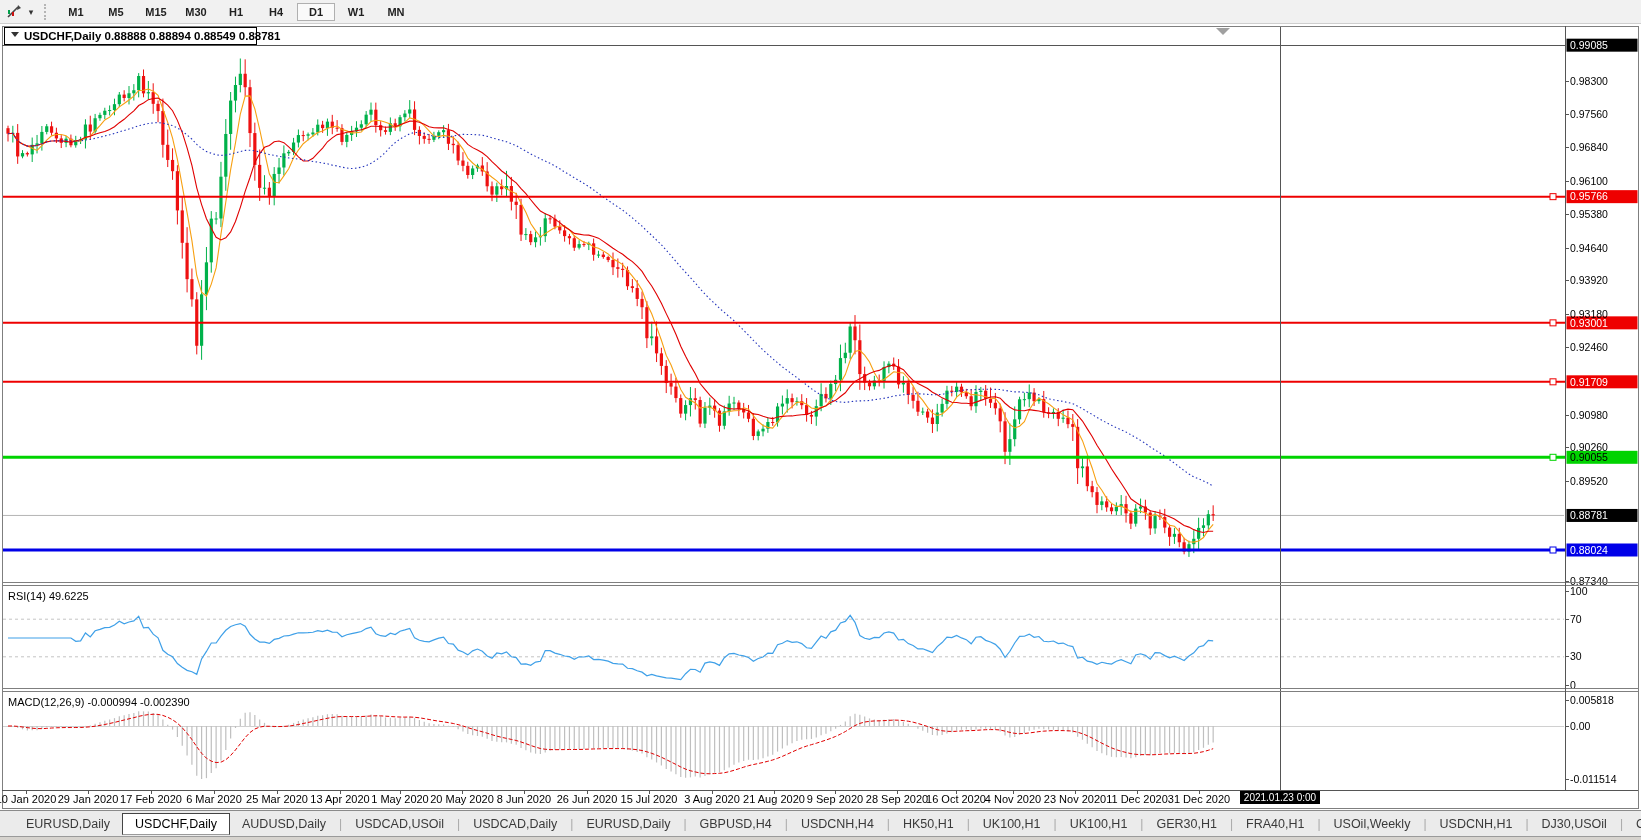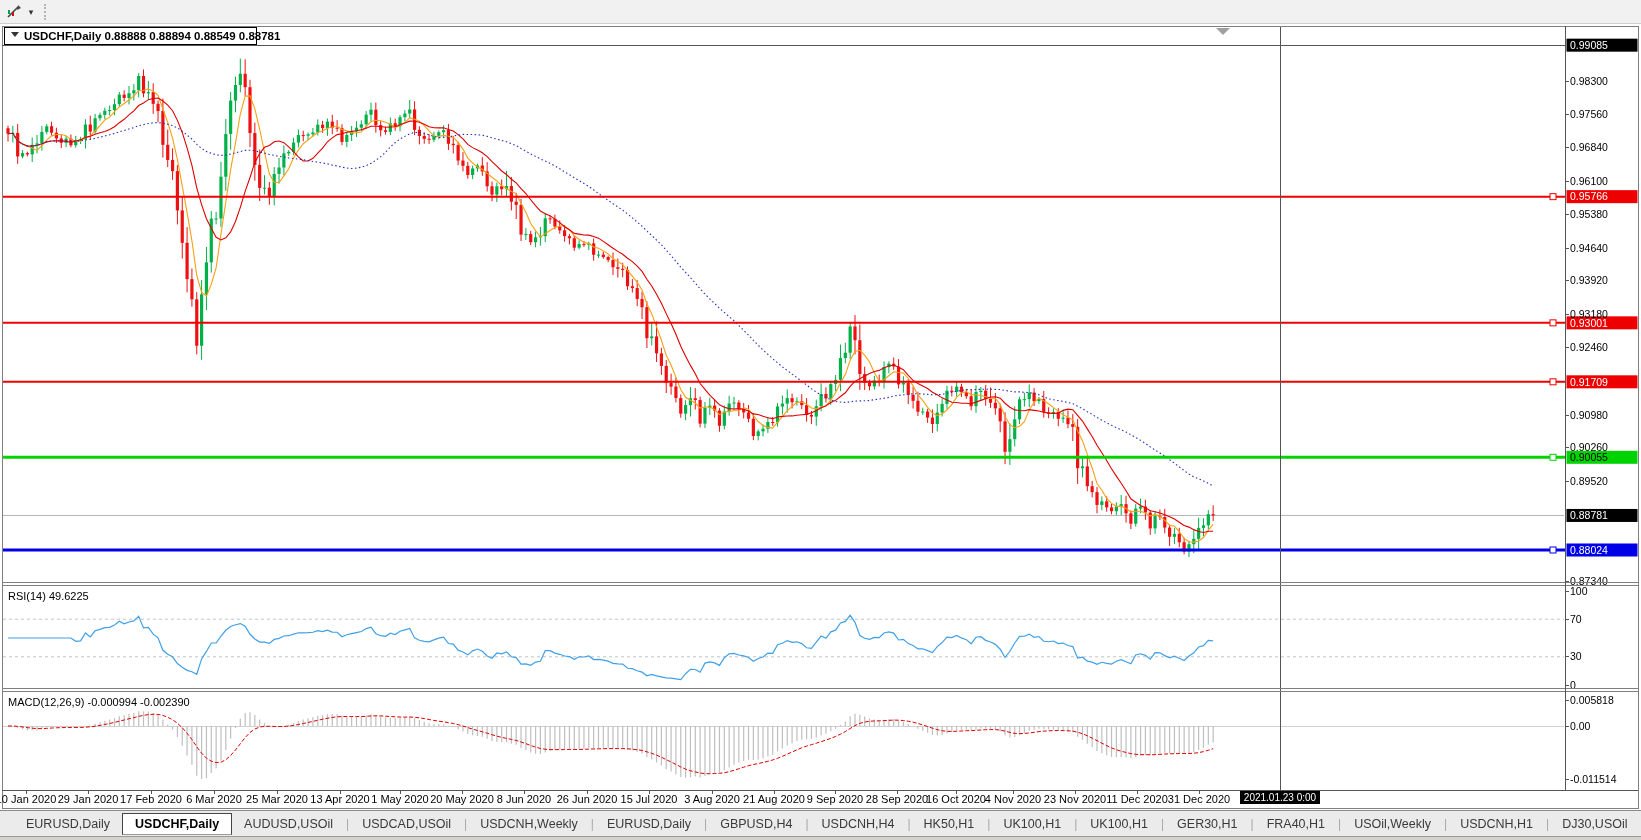--- a/index.html
+++ b/index.html
@@ -13,39 +13,50 @@
   .tf-btn{min-width:26px;padding:2px 5px;margin:0 1px;text-align:center;font-size:11px;font-weight:600;
     color:#222;border:1px solid transparent;cursor:default;}
   .tf-btn.active{background:#fafafa;border:1px solid #b0b0b0;}
   #chart-svg{position:absolute;left:0;top:24px;}
   svg text{font-family:"Liberation Sans", sans-serif;}
   .tabbar{position:absolute;left:0;top:810px;width:1641px;height:26px;background:#ebebeb;
     border-top:1px solid #8a8a8a;display:flex;align-items:center;box-sizing:border-box;}
   .tabs{display:flex;align-items:center;height:24px;margin-left:14px;}
   .tab{font-size:12.5px;color:#3a3a3a;padding:3px 12px;white-space:nowrap;cursor:default;}
   .tab.active{background:#ffffff;border:1px solid #444;border-bottom:1px solid #9a9a9a;
-    font-weight:bold;color:#000;}
+    font-weight:normal;color:#000;}
   .tab-sep{color:#a8a8a8;font-size:12px;padding:0 1px;}
   .taskbar-strip{position:absolute;left:0;top:836px;width:1641px;height:4px;background:#d6d3ce;
     border-top:1px solid #9a9a9a;box-sizing:border-box;}
 </style>
 </head>
 <body>
 
 <div class="toolbar">
   <div class="tool-icon">
     <svg width="16" height="16" viewBox="0 0 16 16">
       <line x1="2" y1="13" x2="12" y2="3" stroke="#444" stroke-width="1.6"></line>
       <polygon points="12,1 15,4 11,6" fill="#444"></polygon>
       <line x1="3" y1="6" x2="3" y2="10" stroke="#00a04a" stroke-width="2"></line>
       <line x1="7" y1="8" x2="7" y2="12" stroke="#cc1111" stroke-width="2"></line>
     </svg>
   </div>
   <div class="tool-caret">▾</div>
   <div class="grip"></div>
+  <div class="tf-group" id="tf-group">
+      <div class="tf-btn">M1</div>
+      <div class="tf-btn">M5</div>
+      <div class="tf-btn">M15</div>
+      <div class="tf-btn">M30</div>
+      <div class="tf-btn">H1</div>
+      <div class="tf-btn">H4</div>
+      <div class="tf-btn active">D1</div>
+      <div class="tf-btn">W1</div>
+      <div class="tf-btn">MN</div>
+    </div>
 </div>
 
 <svg id="chart-svg" width="1641" height="786" viewBox="0 0 1641 786">
   <defs>
     <clipPath id="clip-main">
         <rect x="3" y="3" width="1561" height="555"></rect>
       </clipPath>
     <clipPath id="clip-rsi">
         <rect x="3" y="562" width="1561" height="102"></rect>
       </clipPath>
@@ -980,25 +991,25 @@
   </g>
 
   <text x="8" y="576" font-size="11" fill="#000">RSI(14) 49.6225</text>
   <text x="8" y="682" font-size="11" fill="#000">MACD(12,26,9) -0.000994 -0.002390</text>
 </svg>
 
 <div class="tabbar">
   <div class="tabs" id="tabs">
       <div class="tab">EURUSD,Daily</div>
       <div class="tab active">USDCHF,Daily</div>
-      <div class="tab">AUDUSD,USOil</div>
+      <div class="tab">AUDUSD,Daily</div>
       <span class="tab-sep">|</span>
       <div class="tab">USDCAD,USOil</div>
       <span class="tab-sep">|</span>
-      <div class="tab">USDCNH,Weekly</div>
+      <div class="tab">USDCAD,Daily</div>
       <span class="tab-sep">|</span>
       <div class="tab">EURUSD,Daily</div>
       <span class="tab-sep">|</span>
       <div class="tab">GBPUSD,H4</div>
       <span class="tab-sep">|</span>
       <div class="tab">USDCNH,H4</div>
       <span class="tab-sep">|</span>
       <div class="tab">HK50,H1</div>
       <span class="tab-sep">|</span>
       <div class="tab">UK100,H1</div>

